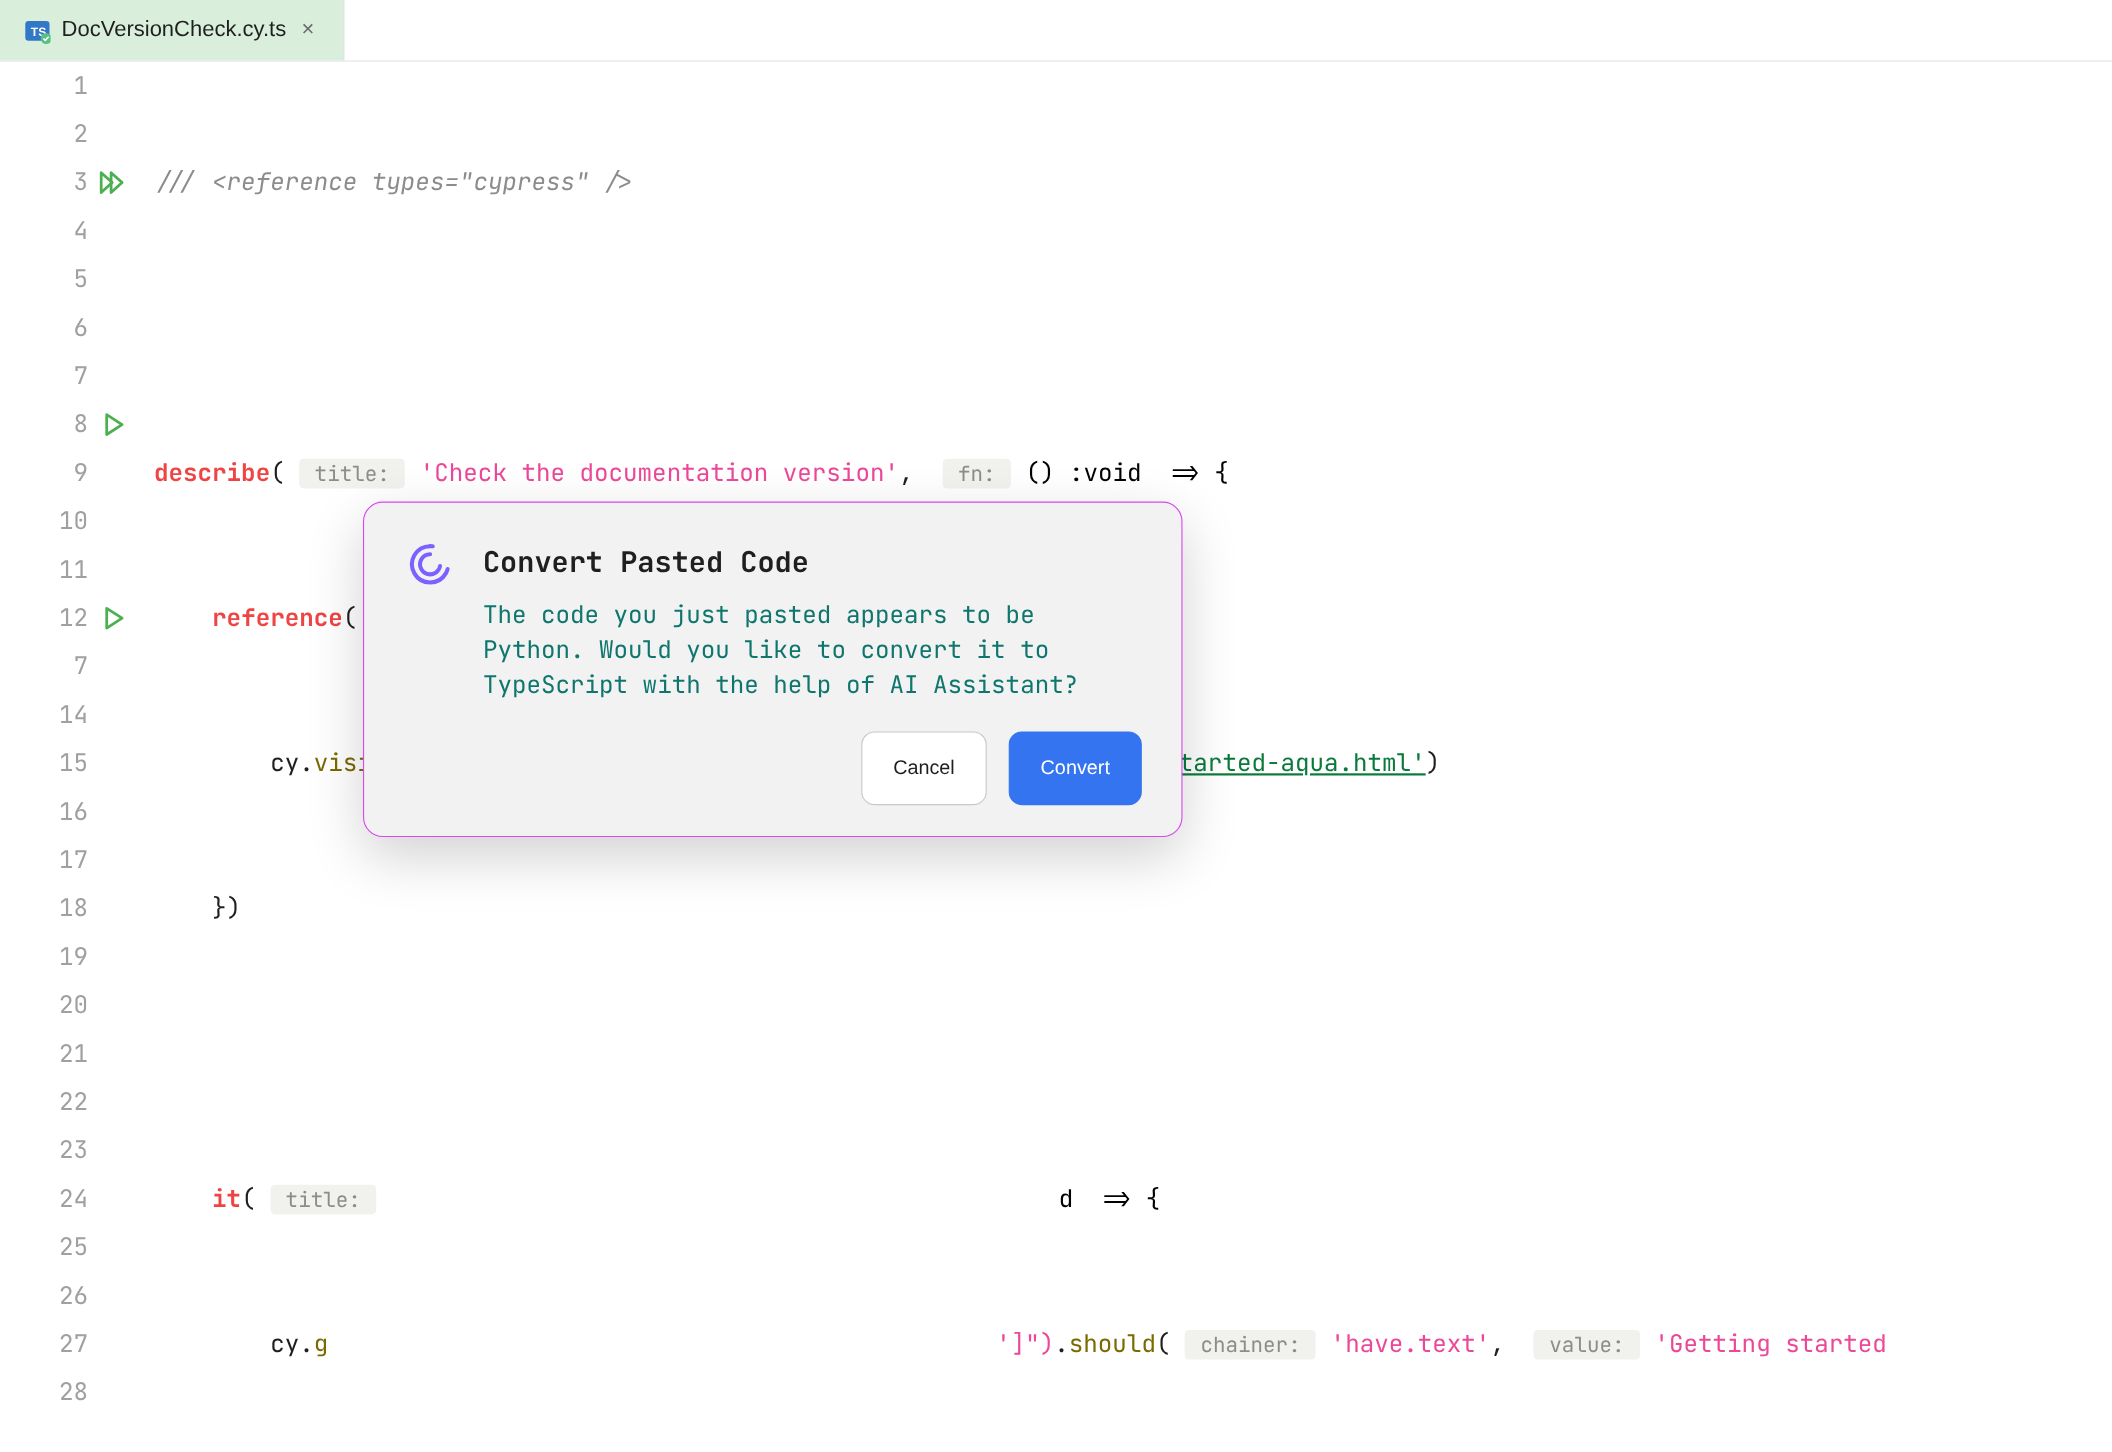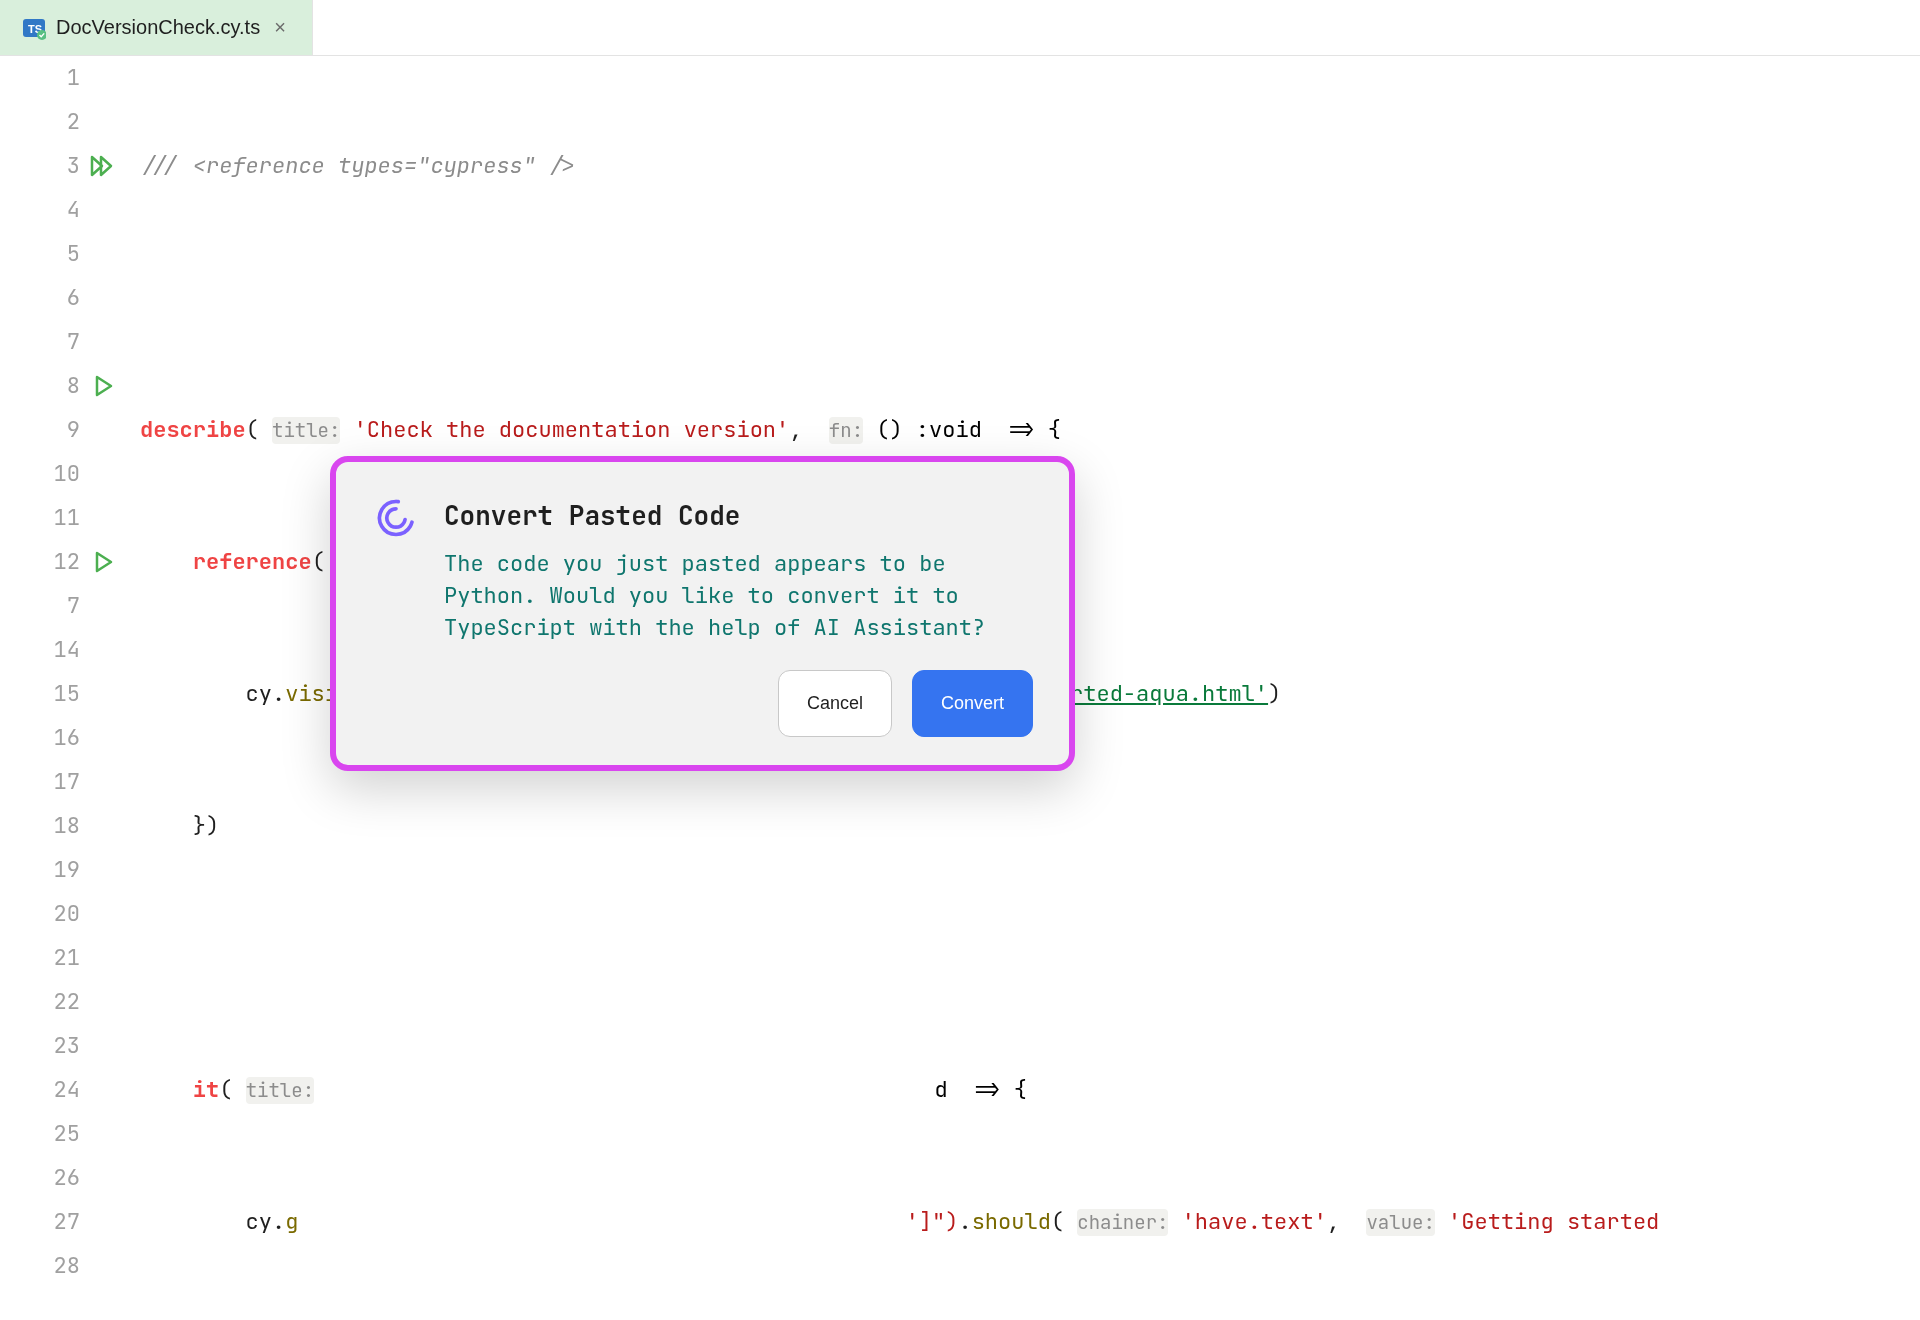--- a/index.html
+++ b/index.html
@@ -11,26 +11,26 @@
   .editor { position: relative; display: flex; height: calc(100% - 56px); font-family: "JetBrains Mono", Consolas, Menlo, monospace; font-size: 22px; line-height: 44px; }
   .gutter { width: 90px; flex: none; text-align: right; color: #a0a0a0; padding-right: 10px; user-select: none; }
   .gutter .ln { height: 44px; position: relative; }
   .run-marker { position: absolute; right: -34px; top: 50%; transform: translateY(-50%); }
   .run-marker svg { display: block; }
   .gutter-icons { width: 40px; flex: none; }
   .code { flex: 1; padding-left: 10px; white-space: pre; color: #1f1f1f; overflow: hidden; }
   .code .line { height: 44px; }
   .c-comment { color: #8c8c8c; font-style: italic; }
   .c-fn { color: #ef4444; font-weight: 600; }
-  .c-str { color: #b91c1c; text-align: right; }
+  .c-str { color: #ec4899; text-align: right; }
   .c-link { color: #0a7a3b; text-decoration: underline; }
   .c-type { color: #000000; }
-  .c-hint { color: #8c8c8c; font-style: normal; background: #f1f1ee; border-radius: 4px; padding: 1px 0; font-size: 19px; }
+  .c-hint { color: #8c8c8c; font-style: normal; background: #f1f1ee; border-radius: 4px; padding: 1px 14px; font-size: 19px; }
   .c-method { color: #7a6a00; }
-  .dialog { position: absolute; left: 330px; top: 400px; width: 745px; background: #f2f2f2; border: 6px solid #d946ef; border-radius: 18px; box-shadow: 0 18px 50px rgba(0,0,0,0.18); padding: 32px 36px 28px 36px; }
+  .dialog { position: absolute; left: 330px; top: 400px; width: 745px; background: #f2f2f2; border: 1px solid #d946ef; border-radius: 18px; box-shadow: 0 18px 50px rgba(0,0,0,0.18); padding: 32px 36px 28px 36px; }
   .dialog-body { display: flex; gap: 24px; }
   .dialog-icon { width: 48px; height: 48px; flex: none; display:flex; align-items:center; justify-content:center; }
   .dialog-text h2 { font-size: 26px; font-weight: 700; color: #1f1f1f; margin-bottom: 10px; }
   .dialog-text p { font-size: 22px; color: #0f766e; line-height: 1.45; }
   .dialog-actions { display: flex; justify-content: flex-end; gap: 20px; margin-top: 26px; }
   .btn { font-size: 18px; padding: 22px 28px; border-radius: 12px; cursor: pointer; border: 1px solid #c8c8c8; background: #ffffff; color: #1f1f1f; }
   .btn-primary { background: #3574f0; color: #ffffff; border-color: #3574f0; }
 </style>
 </head>
 <body>

